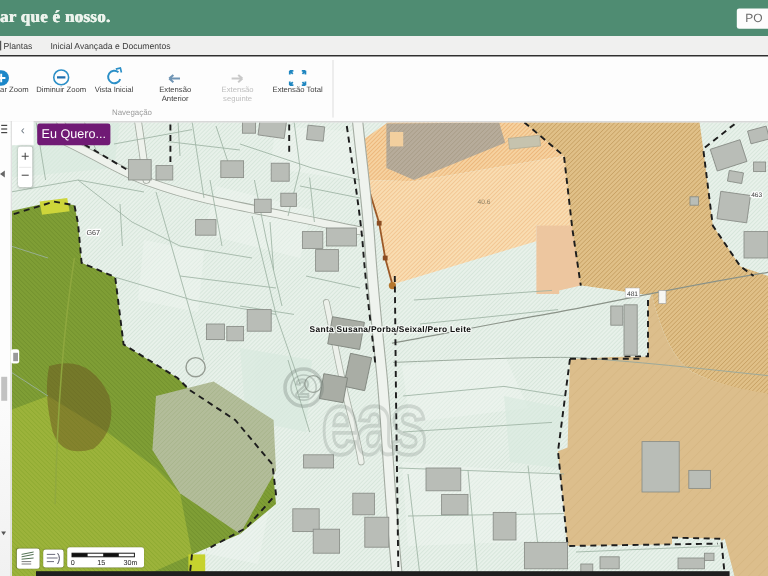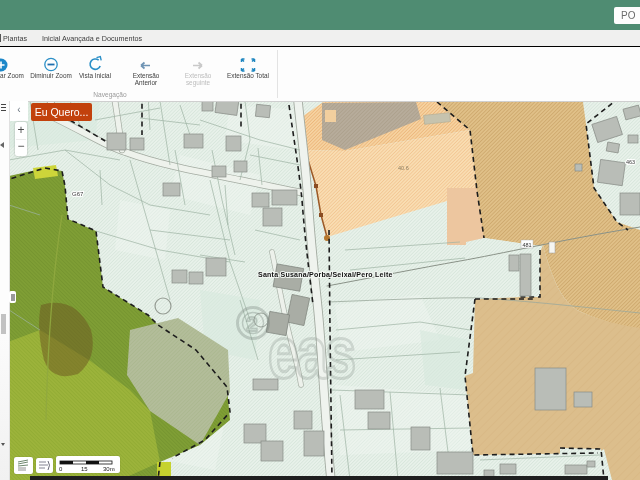--- a/index.html
+++ b/index.html
@@ -16,21 +16,21 @@
     border-bottom:1px solid #cfcfcf;}
   .rlabel{position:absolute;font-size:6.4px;color:#3e3e3e;text-align:center;line-height:7px;}
   .rlabel.dis{color:#bdbdbd;}
   #navlabel{position:absolute;left:60px;top:44px;width:100px;text-align:center;
     font-size:6.6px;color:#9b9b9b;}
   #groupsep{position:absolute;left:277px;top:3px;width:1px;height:48px;background:#e3e3e3;}
   #sidebar{position:absolute;left:0;top:101px;width:9px;height:379px;background:linear-gradient(#fdfdfd 55%,#f1f1f1);
     border-right:1px solid #e0e0e0;}
   #collapsebtn{position:absolute;left:10px;top:101px;width:18px;height:20px;background:#fff;
     color:#6b7680;font-size:10px;text-align:center;line-height:18px;}
-  #euquero{position:absolute;left:31px;top:103px;width:61px;height:18px;background:#c2410c;
+  #euquero{position:absolute;left:31px;top:103px;width:61px;height:18px;background:#701a75;
     border-radius:2px;color:#fff;font-size:10.5px;text-align:center;line-height:18px;}
   #zoomw{position:absolute;left:15px;top:122px;width:12px;height:34px;background:#fff;
     border-radius:2px;box-shadow:0 0 2px rgba(0,0,0,.3);color:#4a4a4a;}
   #zoomw .zp{position:absolute;left:0;top:1px;width:12px;text-align:center;font-size:12px;}
   #zoomw .zm{position:absolute;left:0;top:17px;width:12px;text-align:center;font-size:12px;}
   #zoomw .zd{position:absolute;left:1px;top:17px;width:10px;height:1px;background:#ececec;}
   .botbox{position:absolute;background:#fff;border-radius:2px;box-shadow:0 0 1px rgba(0,0,0,.35);}
   #attrib{position:absolute;left:30px;top:476px;width:578px;height:4px;background:#1f1f1f;}
 </style></head>
 <body>
@@ -268,20 +268,21 @@
   <circle cx="253" cy="323" r="10.5" stroke-width="1.4"></circle>
   <text x="246" y="331" font-size="21" font-weight="bold" stroke-width="1.8" font-family="Liberation Sans">2</text>
   </g>
   <text transform="translate(268,378) scale(0.75,1)" opacity="0.24" font-size="74" font-weight="bold" stroke-width="3.2" letter-spacing="-3" font-family="Liberation Sans">eas</text>
 </g>
 
 <text x="258" y="277" font-size="7" font-weight="bold" fill="#111" stroke="#f2f6f2" stroke-width="2" paint-order="stroke" letter-spacing="0.25">Santa Susana/Porba/Seixal/Pero Leite</text>
 </svg>
 
 <div id="header">
+    <div class="title">ar que é nosso.</div>
     <div id="pobtn">PO</div>
   </div>
 <div id="menubar">
   <span style="left:3px">Plantas</span>
   <span style="left:-1px;top:4px;width:2px;height:8px;background:#555;position:absolute"></span>
   <span style="left:42px">Inicial Avançada e Documentos</span>
 </div>
 <div id="ribbon">
   <svg class="abs" style="left:0;top:0" width="640" height="54" viewBox="0 0 640 54">
 

